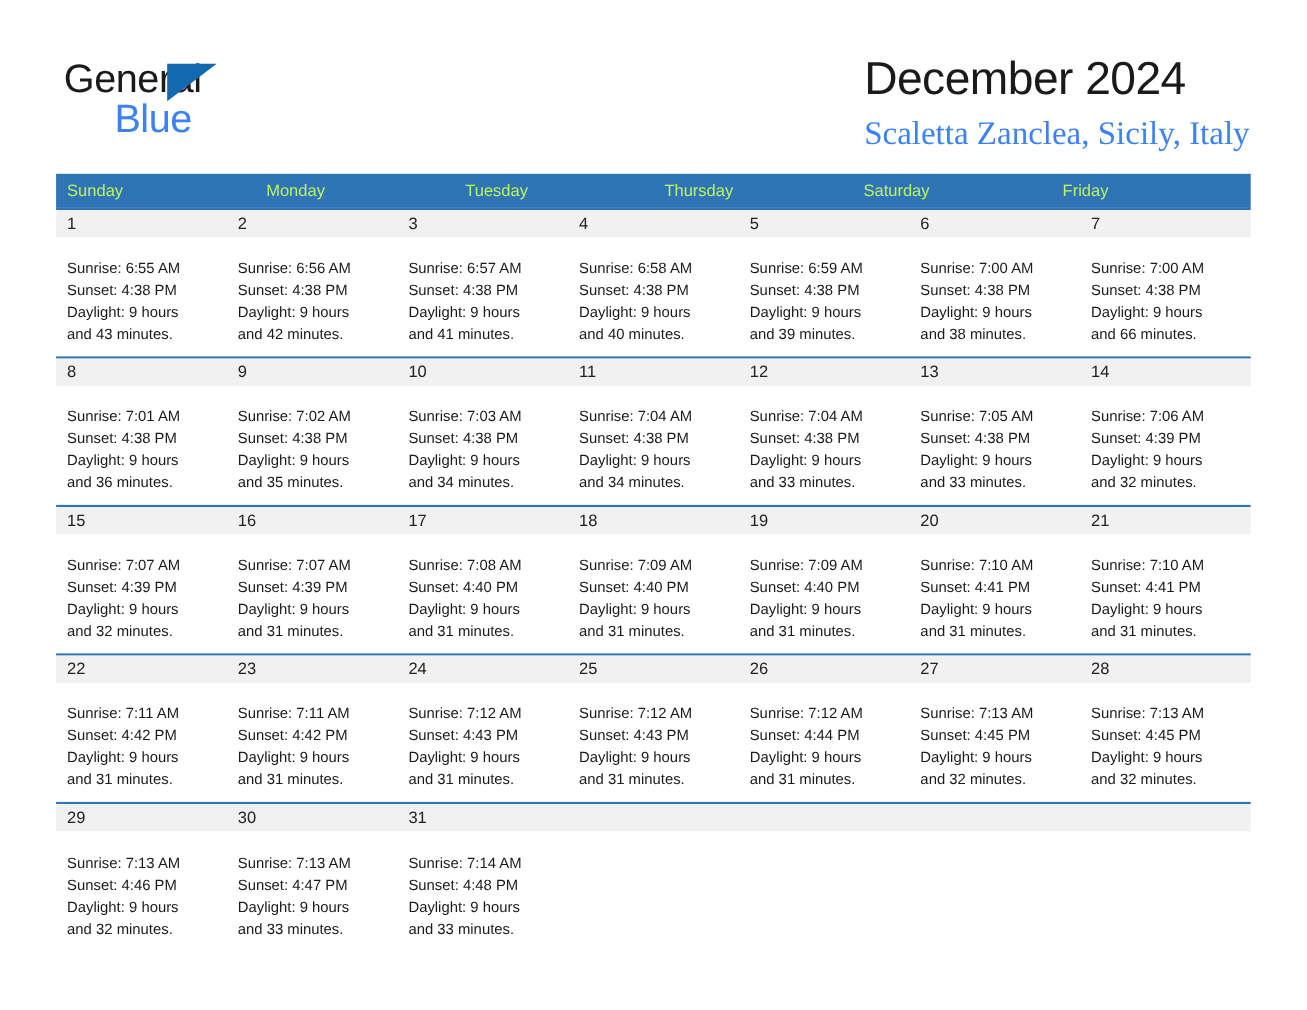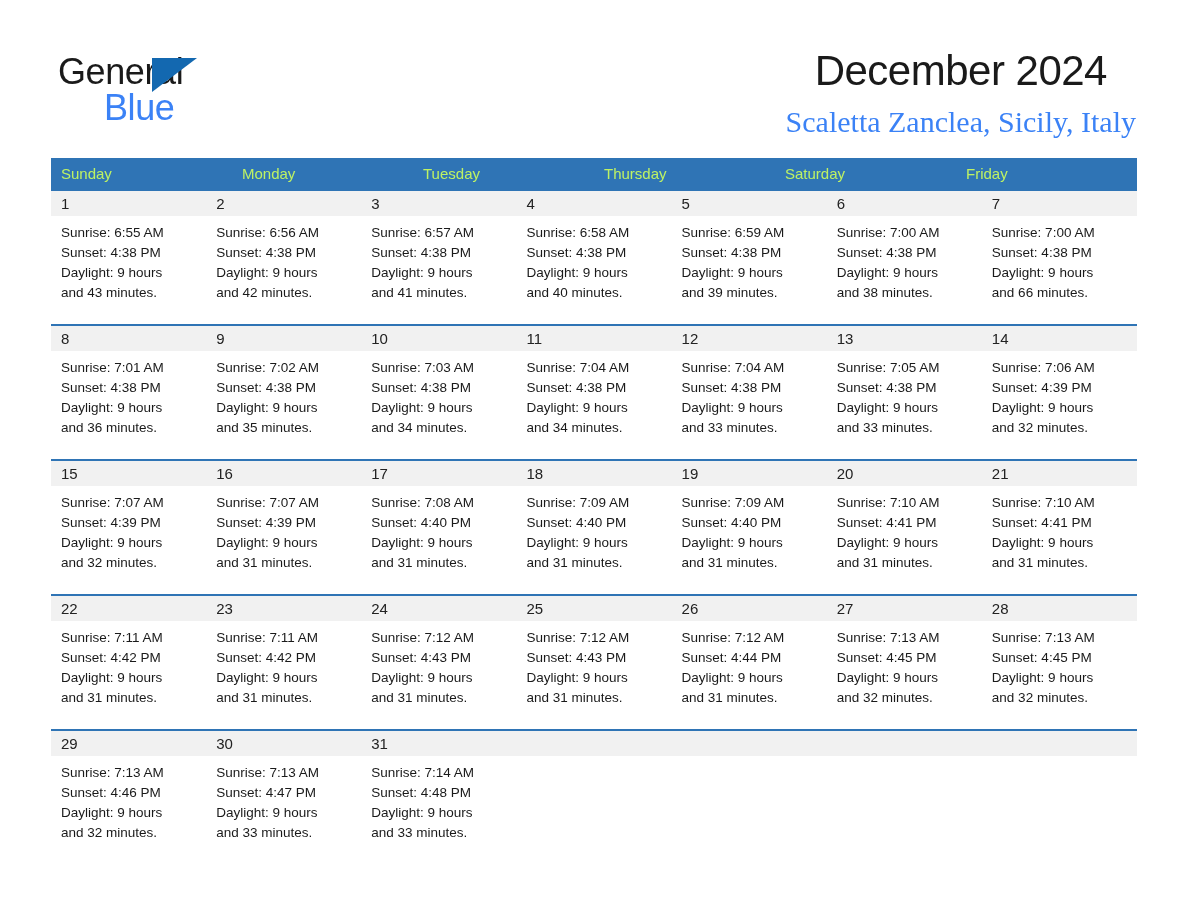--- a/index.html
+++ b/index.html
@@ -63,21 +63,21 @@
     font-size: 36px;
     line-height: 40px;
     color: #3b82f6;
     letter-spacing: -0.4px;
     font-weight: 400;
   }
   .title-block {
     position: absolute;
     right: 52px;
     top: 46px;
-    text-align: center;
+    text-align: left;
   }
   .cal-title {
     font-size: 42px;
     line-height: 50px;
     font-weight: 400;
     color: #1a1a1a;
     letter-spacing: -0.5px;
   }
   .cal-subtitle {
     margin-top: 12px;
@@ -137,20 +137,21 @@
     padding-left: 10px;
     box-sizing: border-box;
     white-space: nowrap;
     overflow: hidden;
   }
   .week-body {
     display: flex;
     width: 1086px;
     height: 108px;
     background: #ffffff;
+    align-items: center;
   }
   .info-cell {
     flex: 1 1 0;
     min-width: 0;
     padding: 7px 8px 0 10px;
     box-sizing: border-box;
     font-size: 13.5px;
     line-height: 20px;
     color: #1a1a1a;
     overflow: hidden;

